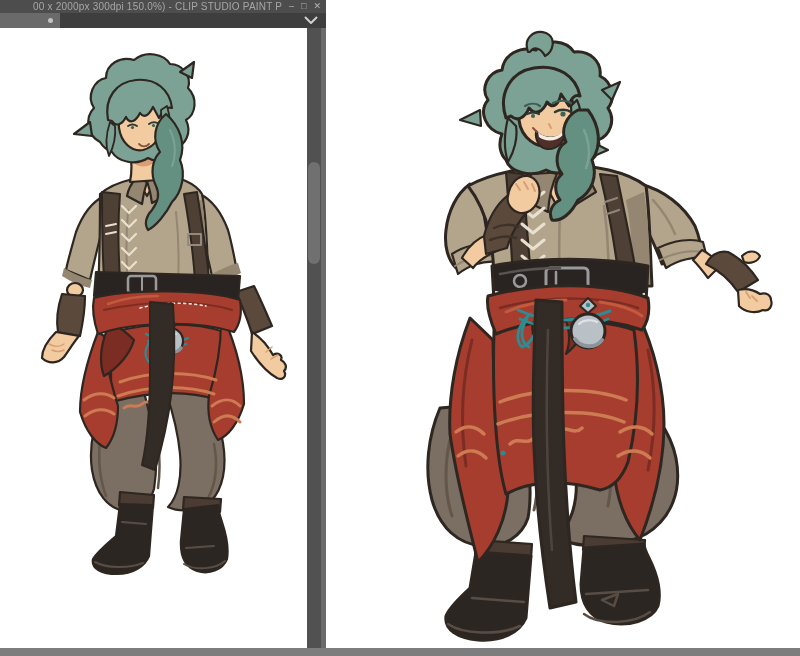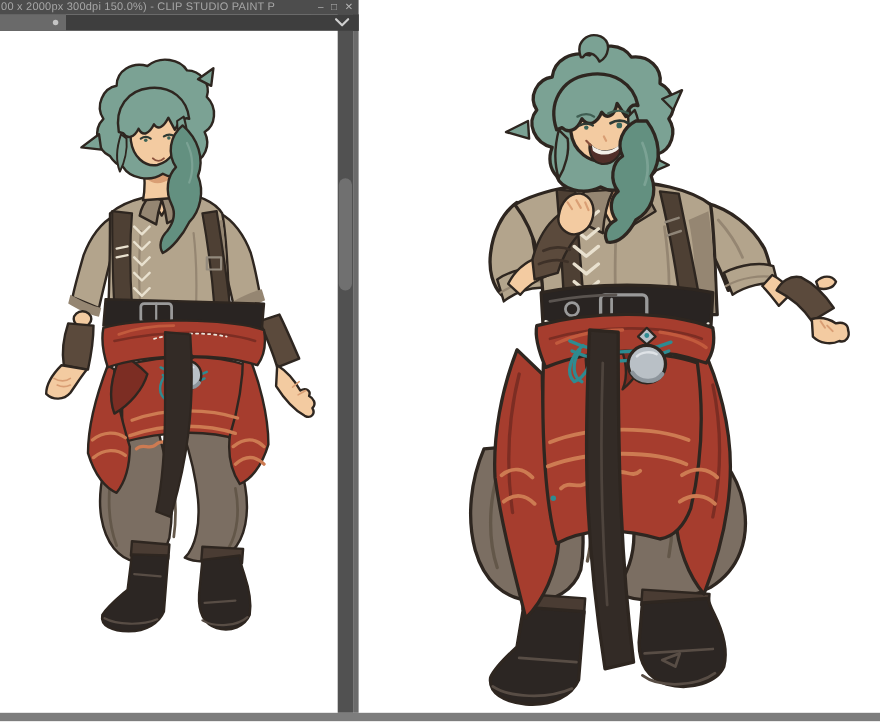--- a/index.html
+++ b/index.html
@@ -1,21 +1,21 @@
 <!DOCTYPE html>
 <html style="--titlebar_bg: #4d4d4d; --titlebar_text: #a6a6a6; --tabbar_bg: #3e3e3e; --tab_active_bg: #6a6a6a; --tab_dot: #c4c4c4; --chevron: #cfcfcf; --scroll_track: #515151; --scroll_thumb: #707070; --window_border: #6b6b6b; --statusbar_bg: #7d7d7d; --canvas_bg: #ffffff; --outline: #2e2620; --hair: #7ba294; --hair_shade: #639080; --skin: #f3cba1; --skin_shade: #d99e74; --shirt: #b3a48c; --shirt_shade: #958672; --strap: #4e4034; --lace: #e9e1cf; --belt: #292422; --buckle: #9a9a9a; --sash: #a63d2e; --sash_dark: #7c2d23; --sash_light: #cd7b52; --teal_cord: #2e8b91; --medal: #b9c0c6; --medal_shade: #8d959c; --ribbon: #332b26; --pants: #7b6e62; --pants_shade: #635749; --boots: #2c2623; --boots_hi: #584d45; --boots_cuff: #4a3c33; --glove: #5b4a3c; --glove_dark: #3e3128;"><head>
 <meta charset="utf-8">
 <style>
   html,body{margin:0;padding:0;background:#fff;font-family:"Liberation Sans",sans-serif;}
   #screen{position:relative;width:800px;height:656px;overflow:hidden;background:#fff;}
 
   
   .csp-window{position:absolute;left:0;top:0;width:326px;height:648px;z-index:2;}
   .titlebar{position:absolute;left:0;top:0;width:326px;height:13px;background:var(--titlebar_bg);overflow:hidden;}
-  .titlebar .title{position:absolute;left:1px;top:0;line-height:13px;font-size:10px;color:var(--titlebar_text);white-space:nowrap;letter-spacing:.2px;}
+  .titlebar .title{position:absolute;left:1px;top:0;line-height:13px;font-size:10px;color:var(--titlebar_text);white-space:nowrap;letter-spacing:.2px;padding-left:32px;}
   .win-controls{position:absolute;right:5px;top:0;height:13px;display:flex;gap:7px;align-items:center;background:var(--titlebar_bg);padding-left:6px;}
   .win-controls span{font-size:9px;line-height:13px;color:#b5b5b5;cursor:default;}
   .tabbar{position:absolute;left:0;top:13px;width:326px;height:15px;background:var(--tabbar_bg);}
   .tab-active{position:absolute;left:0;top:0;width:60px;height:15px;background:var(--tab_active_bg);display:flex;align-items:center;}
   .tab-dot{width:5px;height:5px;border-radius:50%;background:var(--tab_dot);margin-left:auto;margin-right:7px;}
   .tab-chevron{position:absolute;right:8px;top:3px;width:14px;height:9px;}
   .canvas-viewport{position:absolute;left:0;top:28px;width:307px;height:620px;background:var(--canvas_bg);overflow:hidden;}
   .v-scrollbar{position:absolute;left:307px;top:28px;width:14px;height:620px;background:var(--scroll_track);}
   .v-thumb{position:absolute;left:1px;top:134px;width:12px;height:102px;border-radius:6px;background:var(--scroll_thumb);}
   .win-border{position:absolute;left:321px;top:13px;width:5px;height:635px;background:var(--window_border);}

